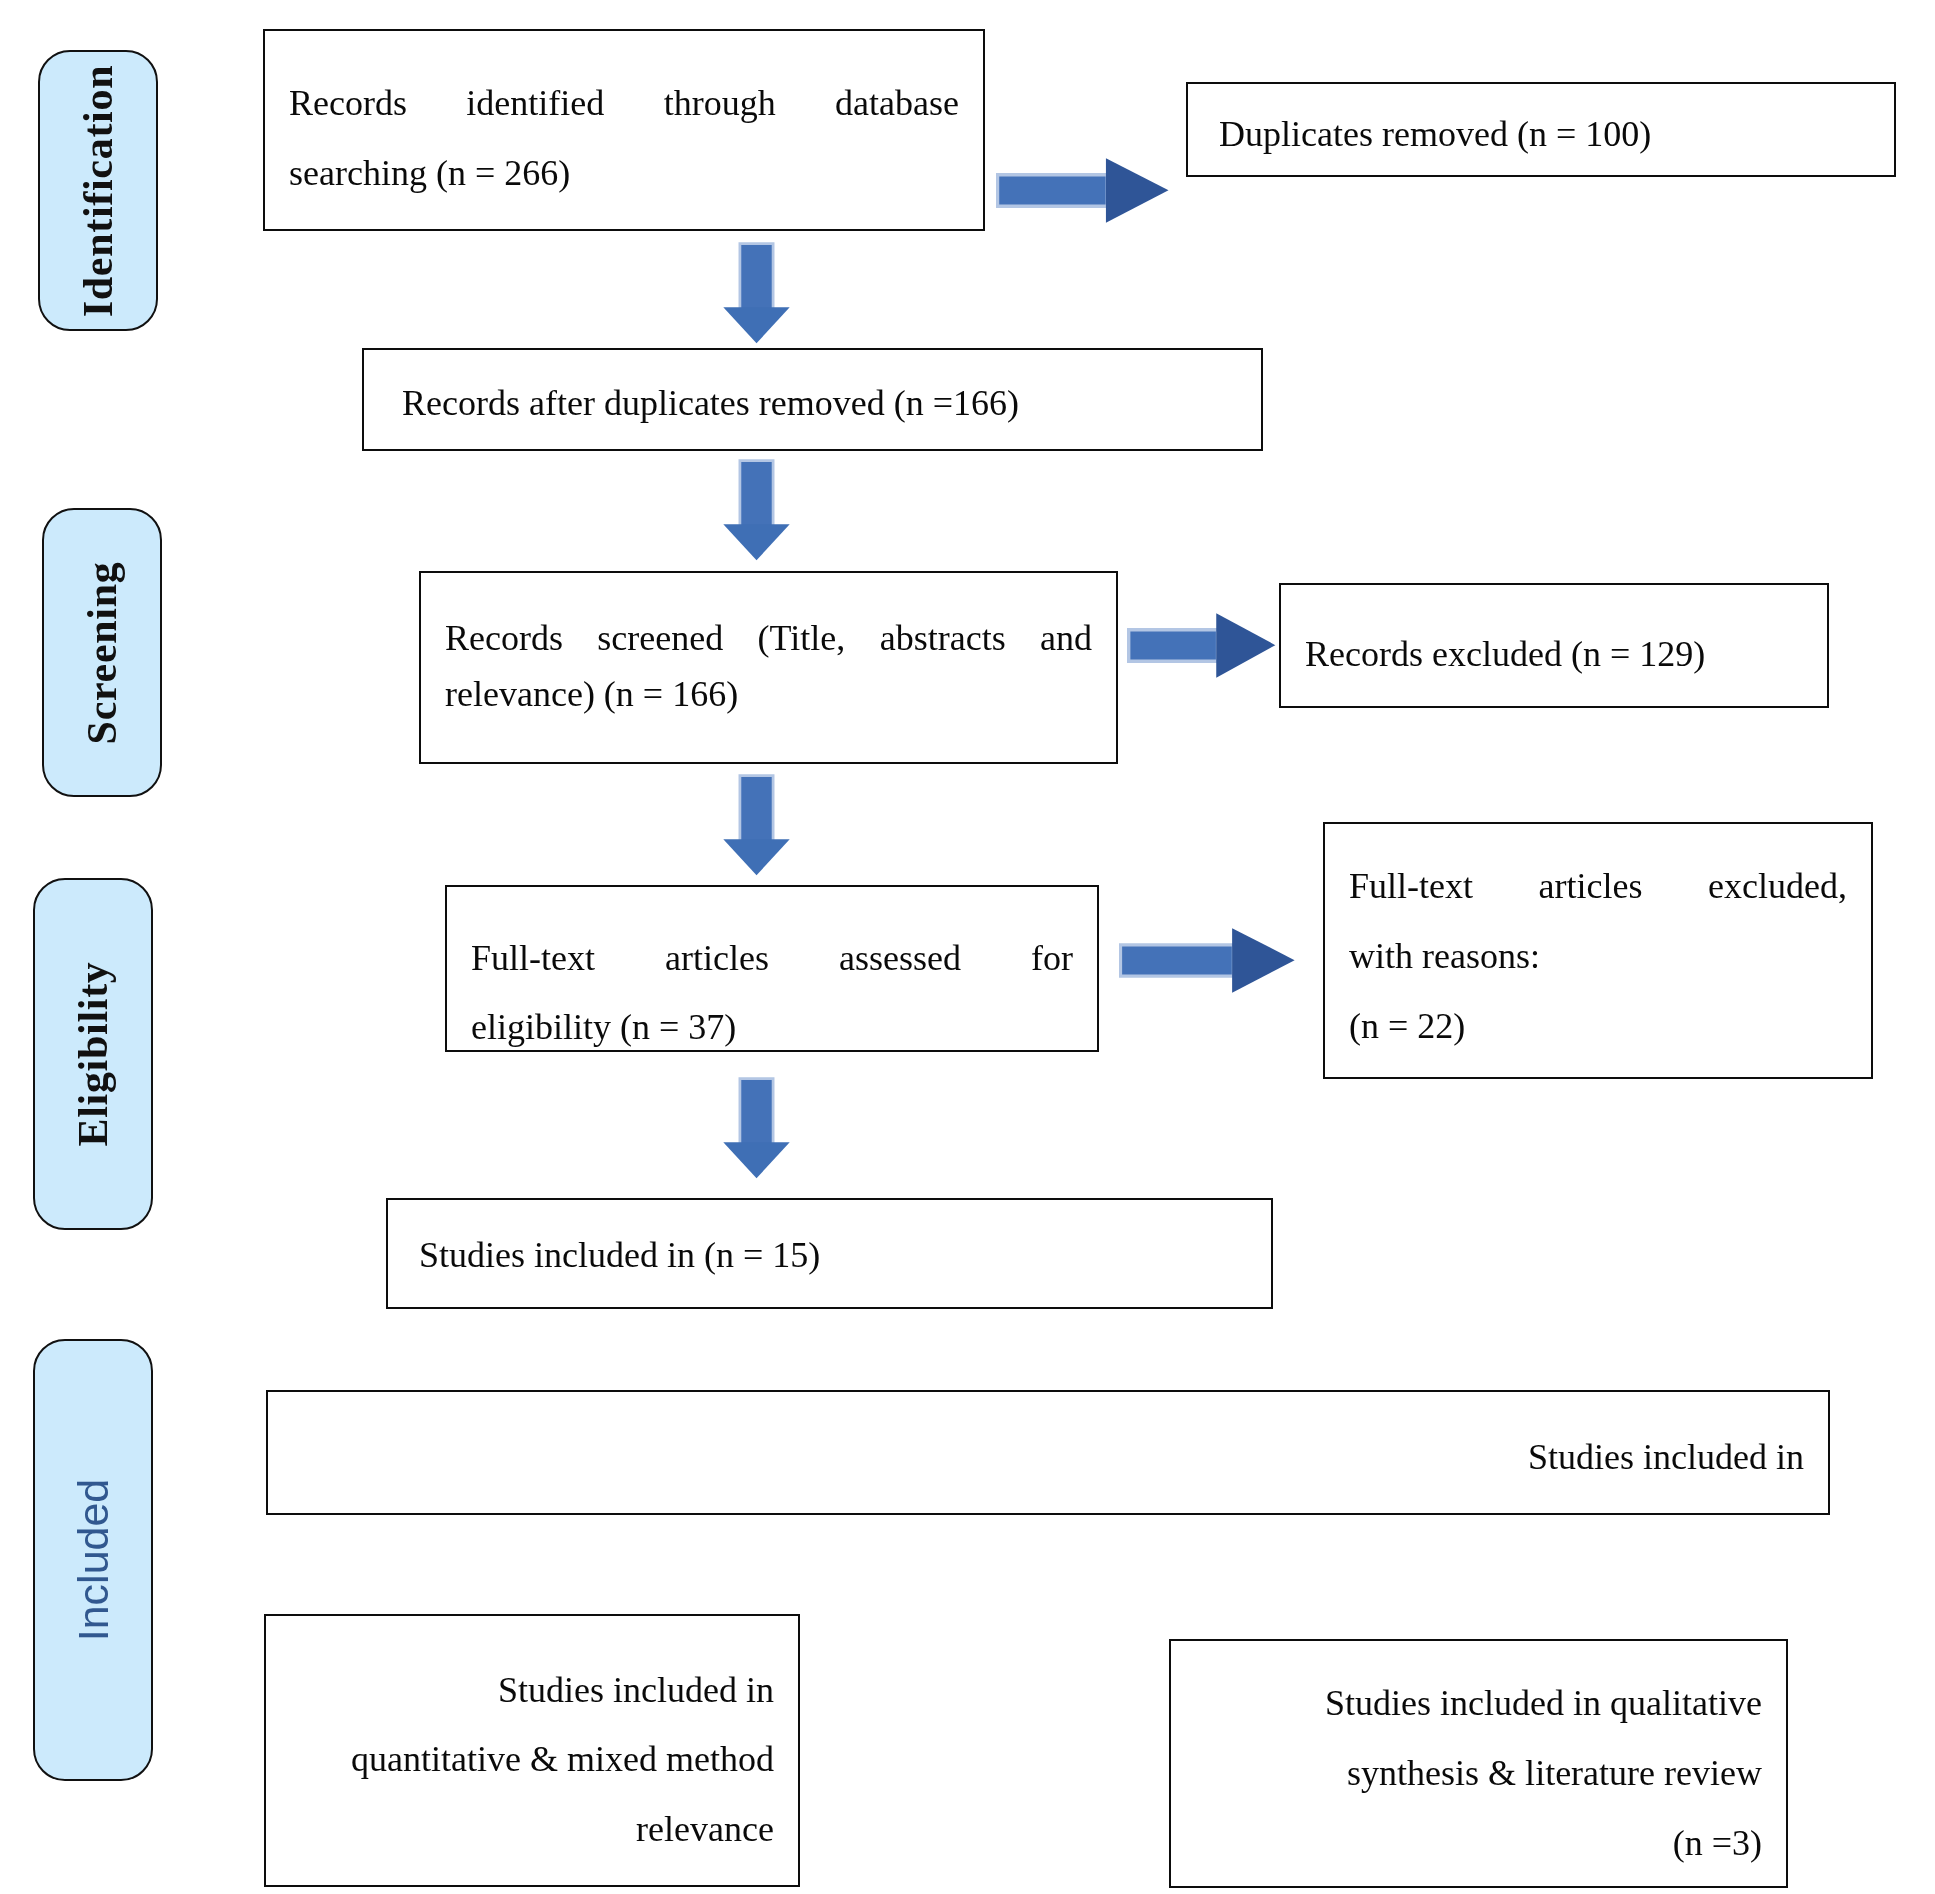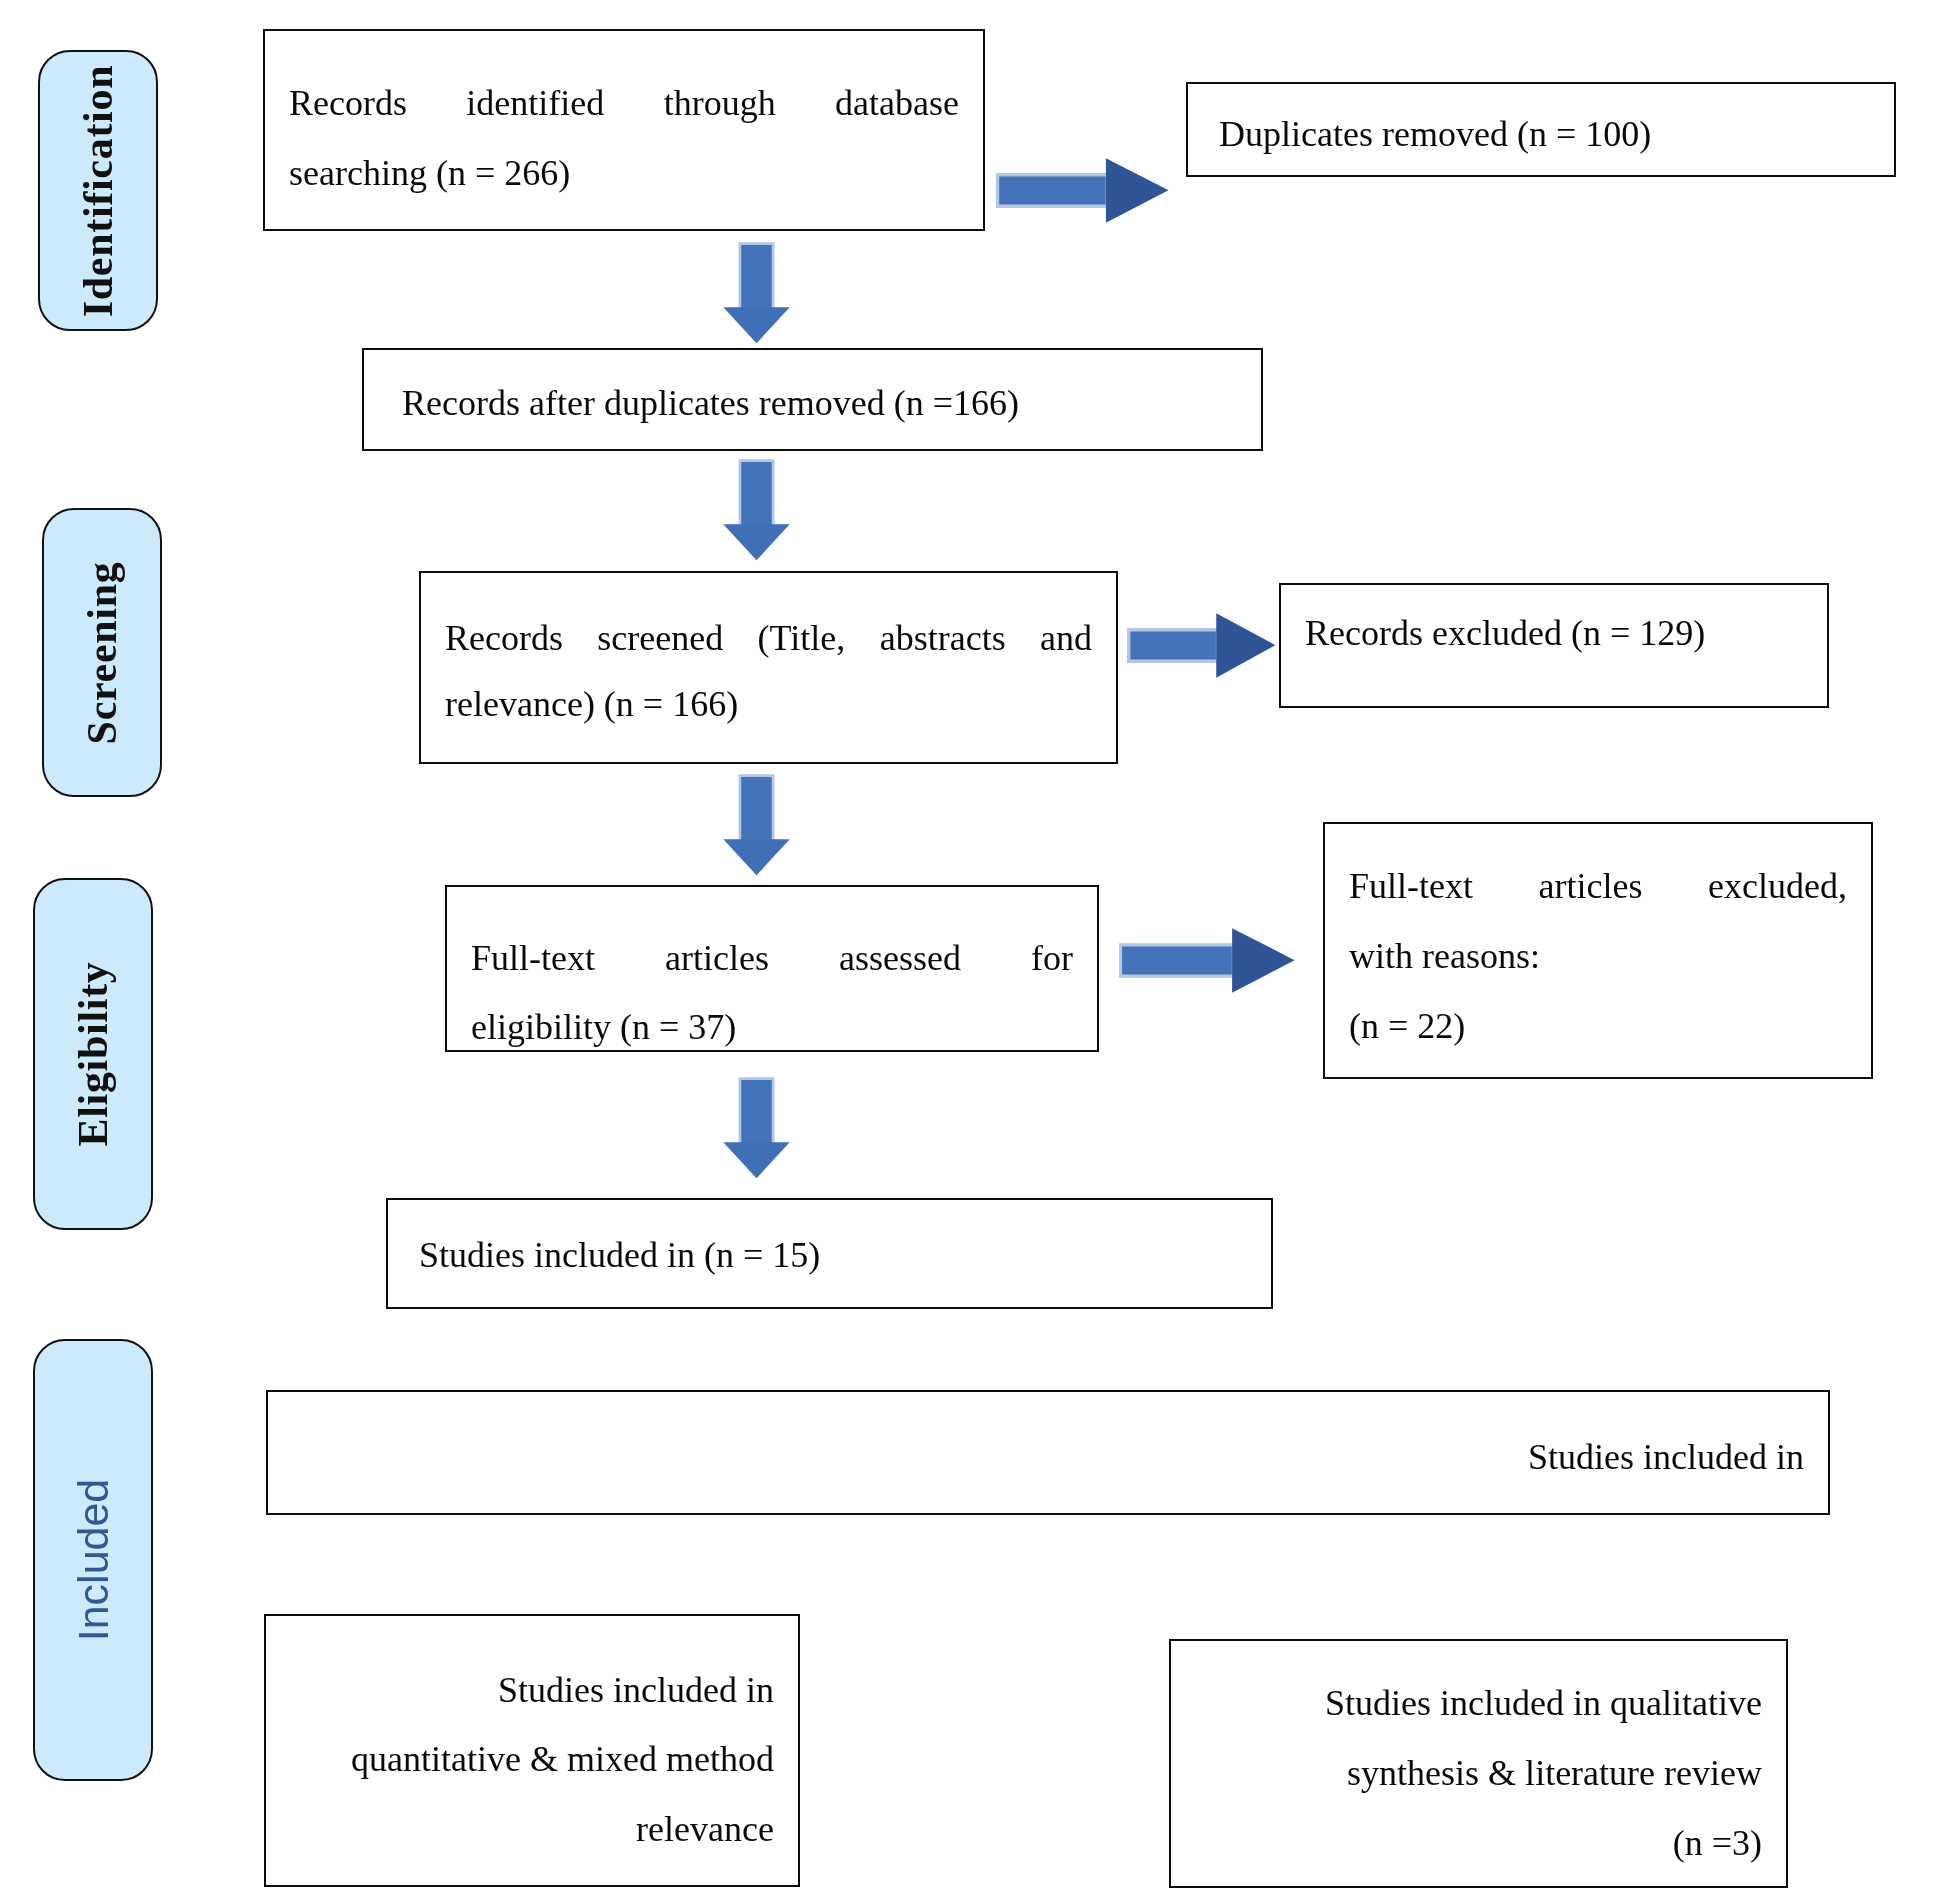--- a/index.html
+++ b/index.html
@@ -122,30 +122,30 @@
     <div class="node-text lft" style="top:24px; padding-left:38px;">Records after duplicates removed (n =166)</div>
   </div>
 
   <svg class="arrow-down" style="left:715px; top:459px; width:83px; height:103px;" viewBox="0 0 120 148">
     <polygon class="shaft-v" points="36,2 84,2 84,98 36,98"></polygon>
     <polygon class="head-v" points="12,94 108,94 60,146"></polygon>
   </svg>
 
   <div class="node-box" style="left:419px; top:571px; width:699px; height:193px;">
     <div class="node-text just" style="top:36px;">Records screened (Title, abstracts and</div>
-    <div class="node-text lft" style="top:102px;">relevance) (n = 166)</div>
+    <div class="node-text lft" style="top:92px;">relevance) (n = 166)</div>
   </div>
 
   <svg class="arrow-right" style="left:1127px; top:609px; width:150px; height:73px;" viewBox="0 0 215 105">
     <polygon class="shaft-h" points="2,30 130,30 130,75 2,75"></polygon>
     <polygon class="head-h" points="128,6 213,52 128,99"></polygon>
   </svg>
 
   <div class="node-box" style="left:1279px; top:583px; width:550px; height:125px;">
-    <div class="node-text lft" style="top:19px; ">Records excluded (n = 129)</div>
+    <div class="node-text lft" style="top:40px; ">Records excluded (n = 129)</div>
   </div>
 
   <svg class="arrow-down" style="left:715px; top:774px; width:83px; height:103px;" viewBox="0 0 120 148">
     <polygon class="shaft-v" points="36,2 84,2 84,98 36,98"></polygon>
     <polygon class="head-v" points="12,94 108,94 60,146"></polygon>
   </svg>
 
   <div class="node-box" style="left:445px; top:885px; width:654px; height:167px;">
     <div class="node-text just" style="top:42px;">Full-text articles assessed for</div>
     <div class="node-text lft" style="top:111px;">eligibility (n = 37)</div>

